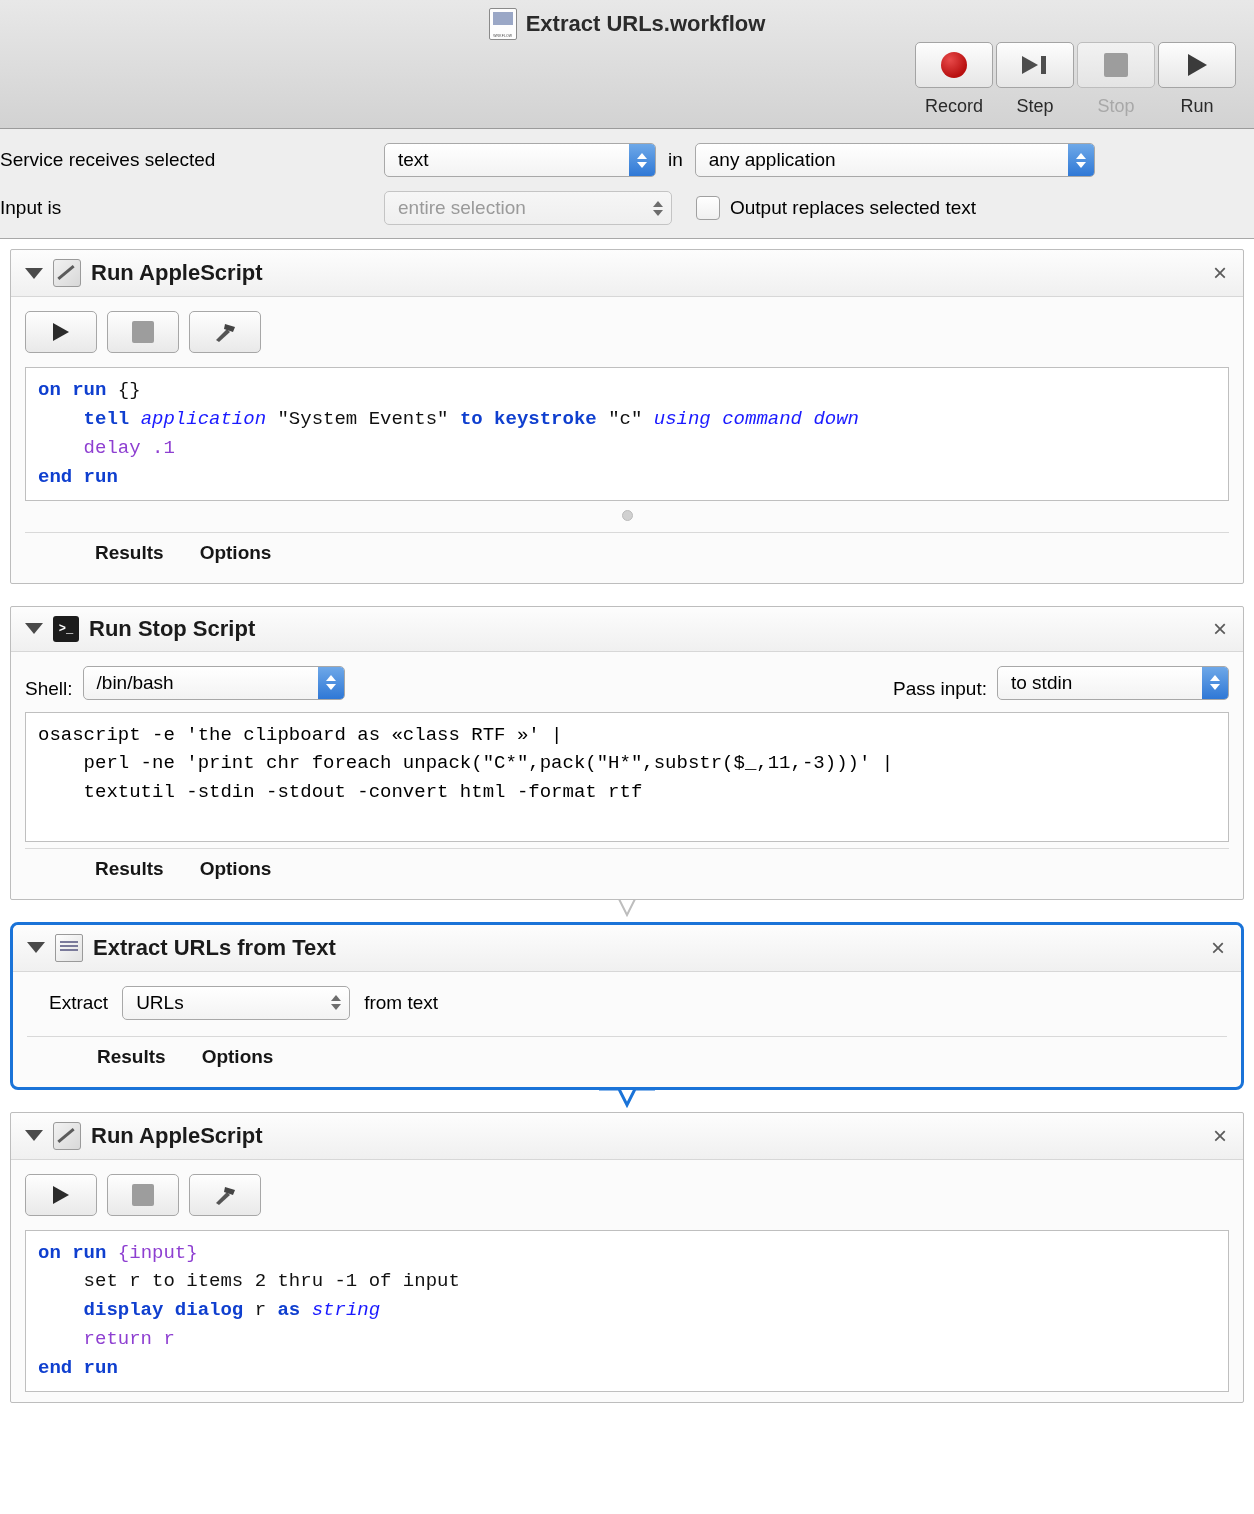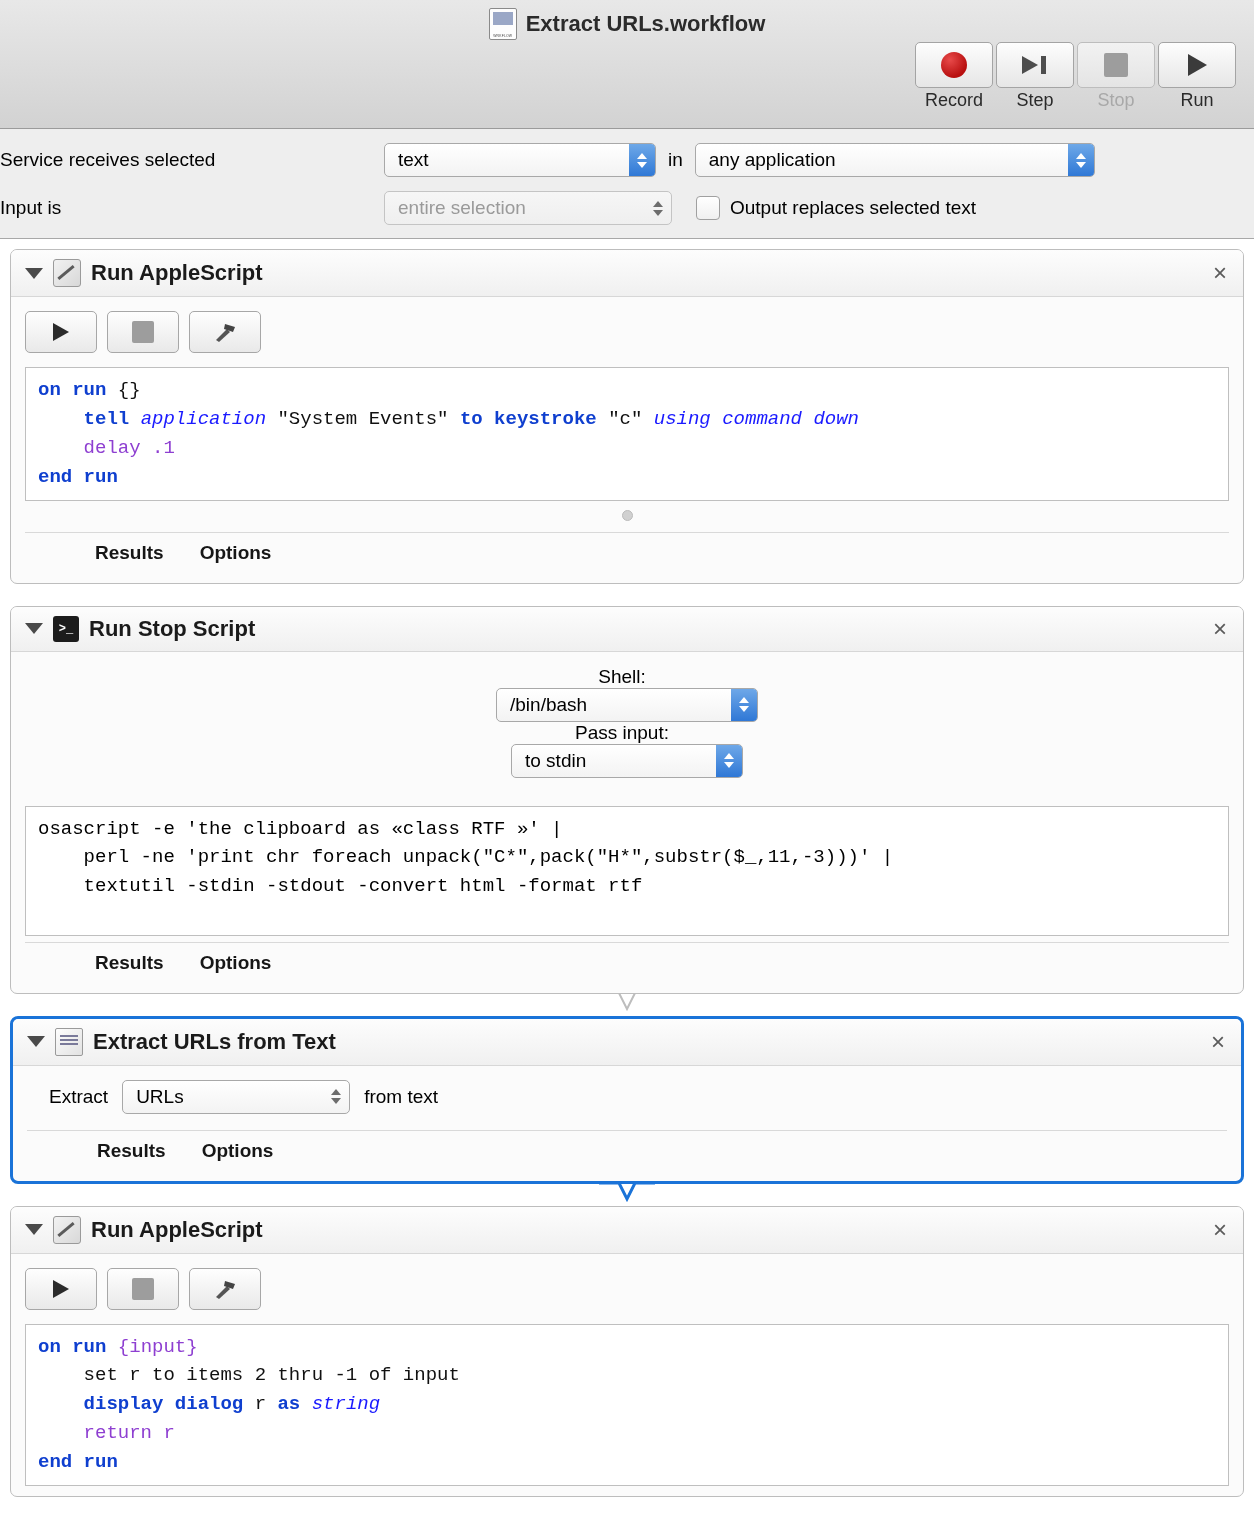--- a/index.html
+++ b/index.html
@@ -88,21 +88,21 @@
     justify-content: center;
     box-sizing: border-box;
   }
   .tb-btn.disabled {
     background: linear-gradient(to bottom, #f2f2f2 0%, #e4e4e4 100%);
     border-color: #bdbdbd;
   }
   .tb-label {
     font-size: 18px;
     color: #2a2a2a;
-    margin-top: 2px;
+    margin-top: 8px;
   }
   .tb-label.disabled { color: #a8a8a8; }
 
   .ic-record {
     width: 26px; height: 26px;
     border-radius: 50%;
     background: radial-gradient(circle at 35% 30%, #e84a4a, #b80f0f 70%);
   }
   .ic-stop {
     width: 24px; height: 24px;
@@ -193,21 +193,21 @@
     margin-right: 10px;
   }
 
   
   .workflow {
     padding: 10px 10px 0 10px;
     background: #ffffff;
   }
   .action {
     border: 1px solid #bdbdbd;
-    border-radius: 7px;
+    border-radius: 2px;
     background: #fbfbfb;
     margin-bottom: 22px;
     position: relative;
   }
   .action.selected {
     border: 3px solid #1a73d8;
     border-radius: 8px;
   }
   .act-header {
     display: flex;
@@ -332,23 +332,22 @@
     gap: 36px;
     font-size: 19px;
     font-weight: bold;
     color: #161616;
     margin-top: 6px;
   }
 
   
   .shell-row {
     display: flex;
-    align-items: center;
-    margin-bottom: 28px;
-    flex-direction: column;
+    align-items: flex-end;
+    margin-bottom: 12px;
   }
   .shell-row .lbl { font-size: 19px; margin-right: 10px; }
   .spacer { flex: 1; }
 
   .mono-code {
     border: 1px solid #bfbfbf;
     background: #fff;
     padding: 8px 12px;
     font-family: "Liberation Mono", monospace;
     font-size: 19px;

